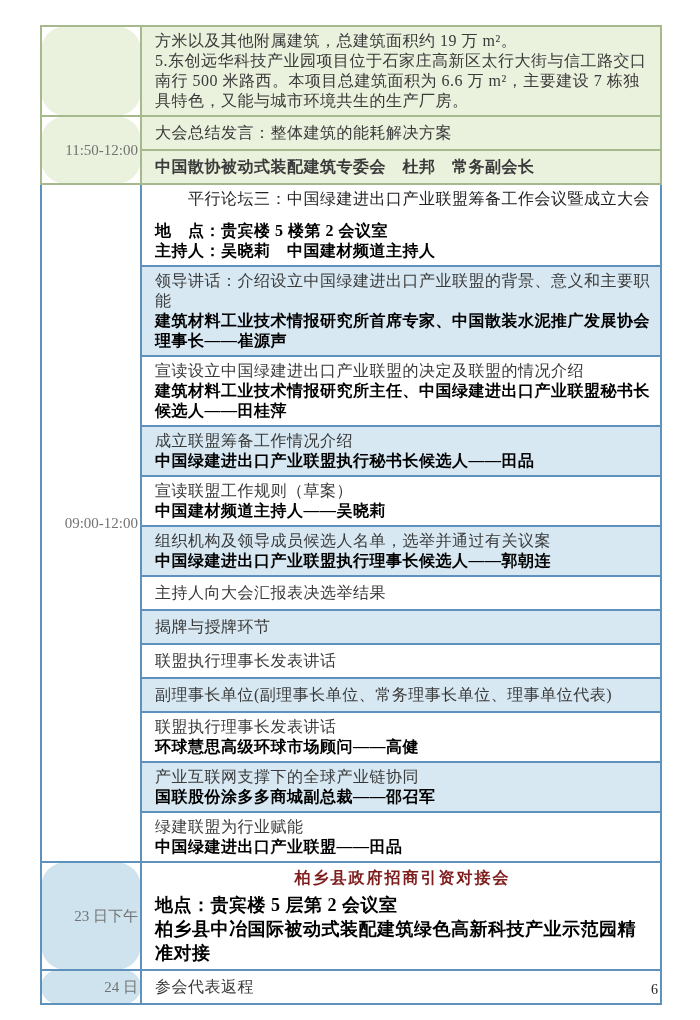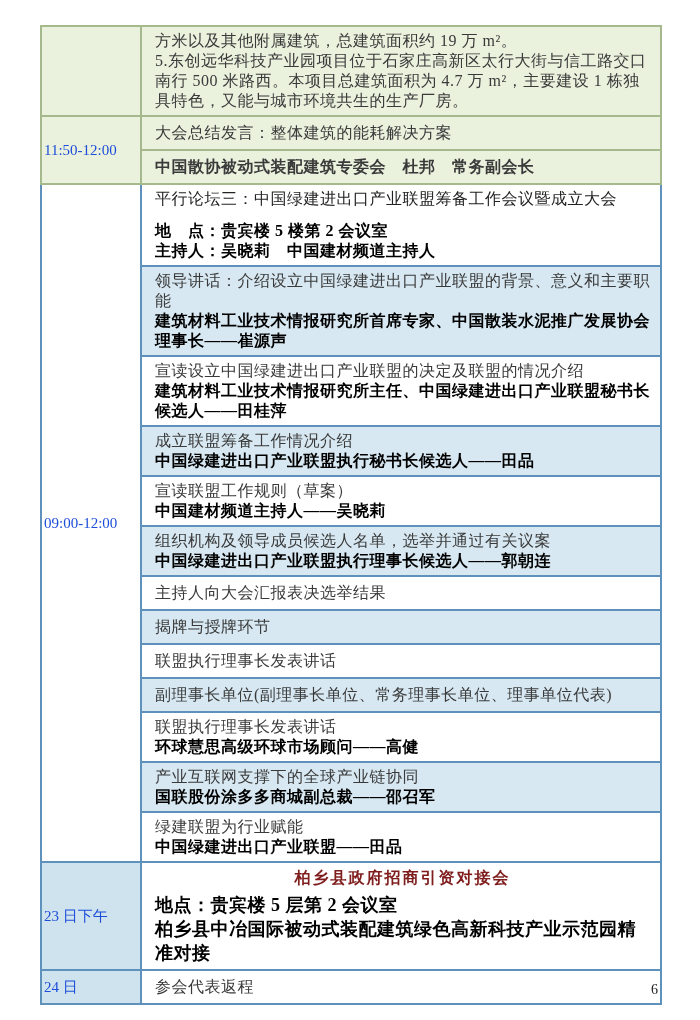--- a/index.html
+++ b/index.html
@@ -14,29 +14,29 @@
   }
   col.c-time { width:100px; }
   td { border:2px solid; vertical-align:middle; }
   
   .sec-g td { border-color:#a6b98c; background:#eaf1dd; }
   
   .sec-b td { border-color:#5e92bc; background:#ffffff; }
   .sec-b td.alt { background:#d7e8f2; }
   .sec-b td.time-blue { background:#cfe3ee; }
   td.time {
-    text-align:left; font-size:15px; color:#1d4ed8; padding:3px 2px;
+    text-align:right; font-size:15px; color:#737373; padding:3px 2px;border-radius:25px;
   }
   td.content {
     padding:4px 10px 4px 13px; font-size:16px; line-height:20px;
     letter-spacing:0.5px; color:#3a3a3a;
   }
   td.one-line { padding-top:6px; padding-bottom:6px; }
   .speaker, .bold { font-weight:bold; color:#000; }
-  .forum-title { font-size:16px; color:#222; }
+  .forum-title { font-size:16px; color:#222;text-align:right; }
   .gap { height:12px; }
   .c1-title {
     text-align:center; font-weight:bold; color:#7f1d1d; font-size:16px;
     letter-spacing:2px; line-height:22px; margin-bottom:4px;
   }
   .c1-line { font-weight:bold; color:#000; font-size:18px; line-height:24px; letter-spacing:0.5px; }
   .page-num {
     position:absolute; left:651px; top:982px; font-size:14px; color:#222;
   }
 </style>
@@ -48,21 +48,21 @@
     <colgroup>
         <col class="c-time">
         <col>
       </colgroup>
     <tbody>
 
       <tr class="sec-g">
         <td class="time"></td>
         <td class="content">
           <div>方米以及其他附属建筑，总建筑面积约 19 万 m²。</div>
-          <div>5.东创远华科技产业园项目位于石家庄高新区太行大街与信工路交口南行 500 米路西。本项目总建筑面积为 4.7 万 m²，主要建设 1 栋独具特色，又能与城市环境共生的生产厂房。</div>
+          <div>5.东创远华科技产业园项目位于石家庄高新区太行大街与信工路交口南行 500 米路西。本项目总建筑面积为 6.6 万 m²，主要建设 7 栋独具特色，又能与城市环境共生的生产厂房。</div>
         </td>
       </tr>
 
       <tr class="sec-g">
         <td class="time" rowspan="2">11:50-12:00</td>
         <td class="content one-line">大会总结发言：整体建筑的能耗解决方案</td>
       </tr>
       <tr class="sec-g">
         <td class="content one-line speaker">中国散协被动式装配建筑专委会　杜邦　常务副会长</td>
       </tr>

